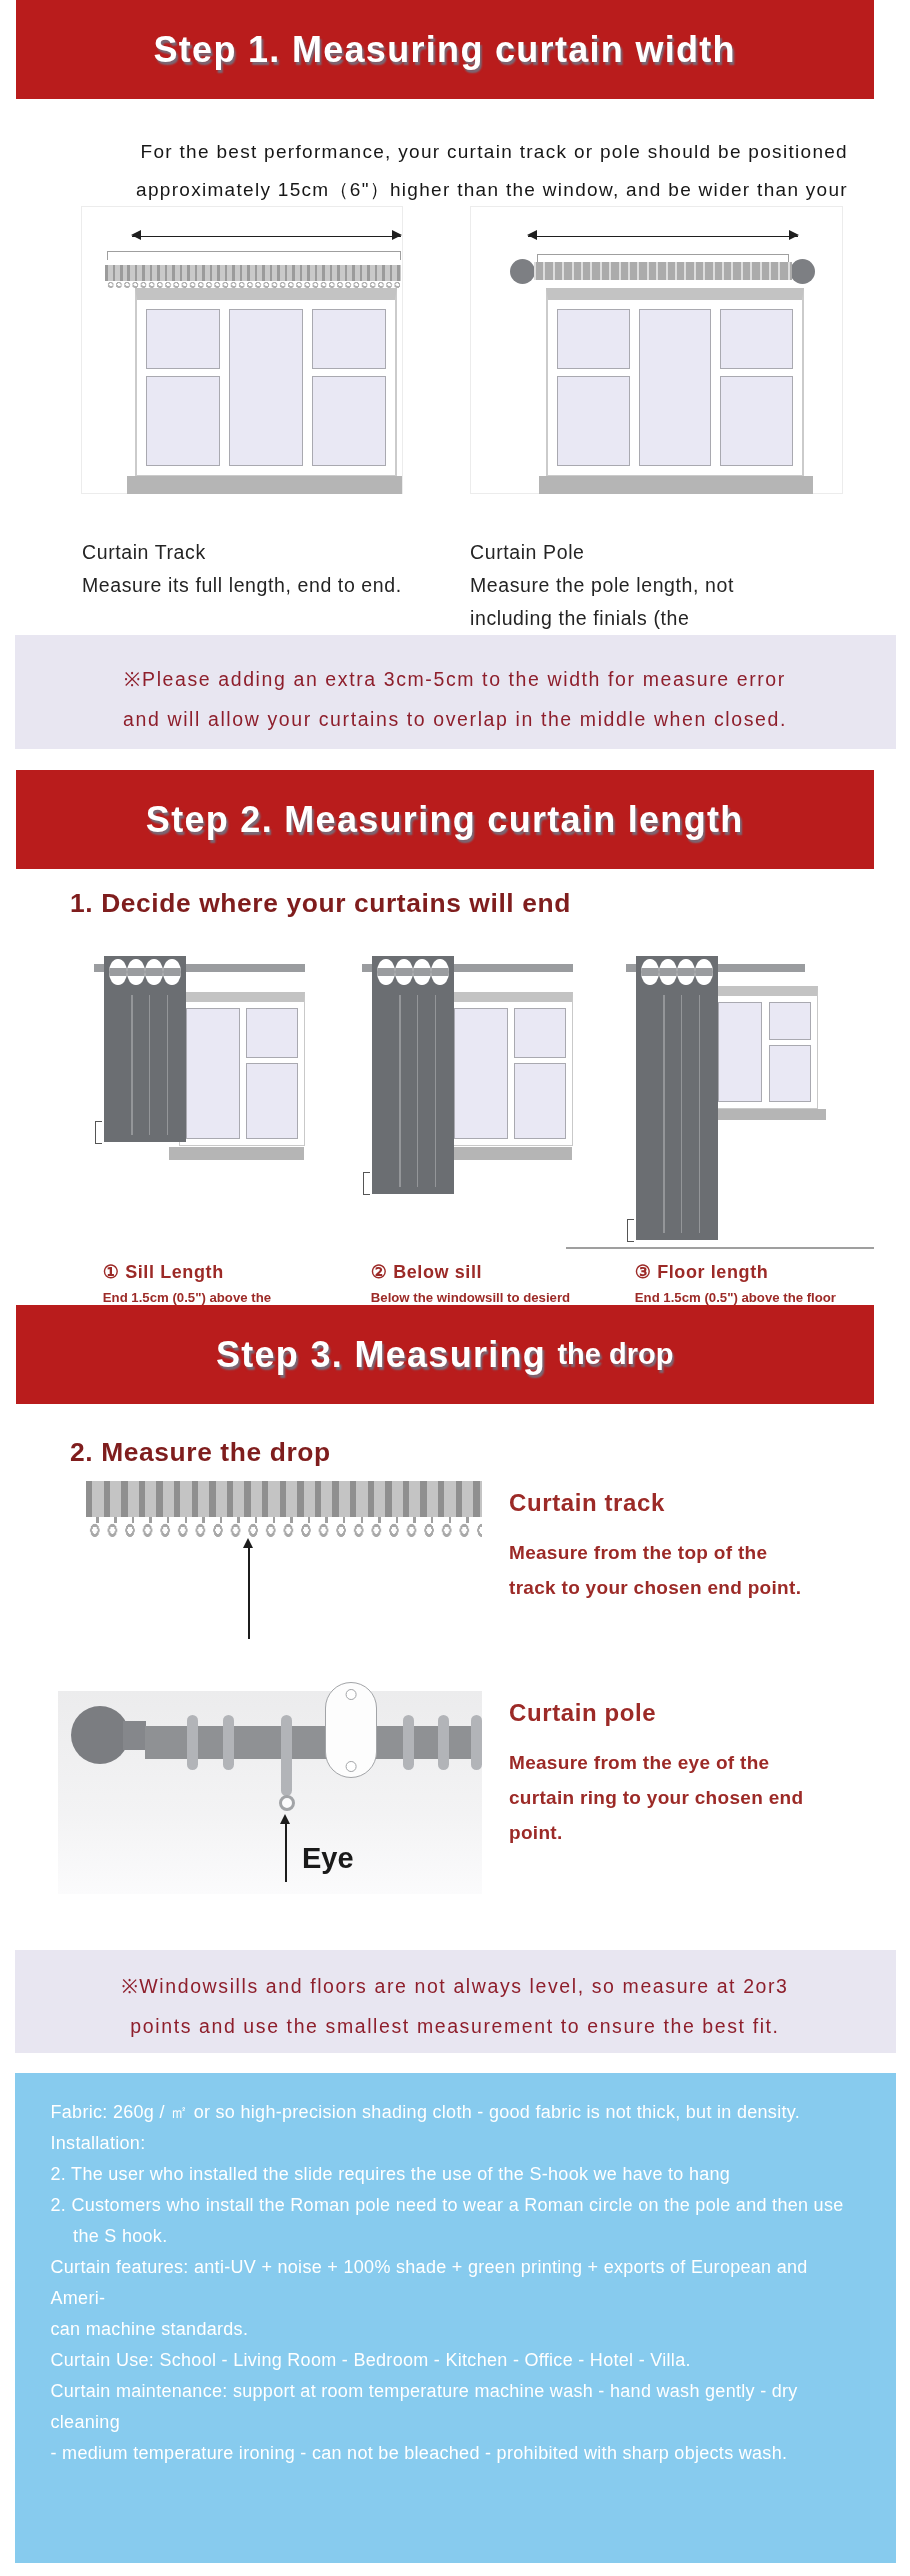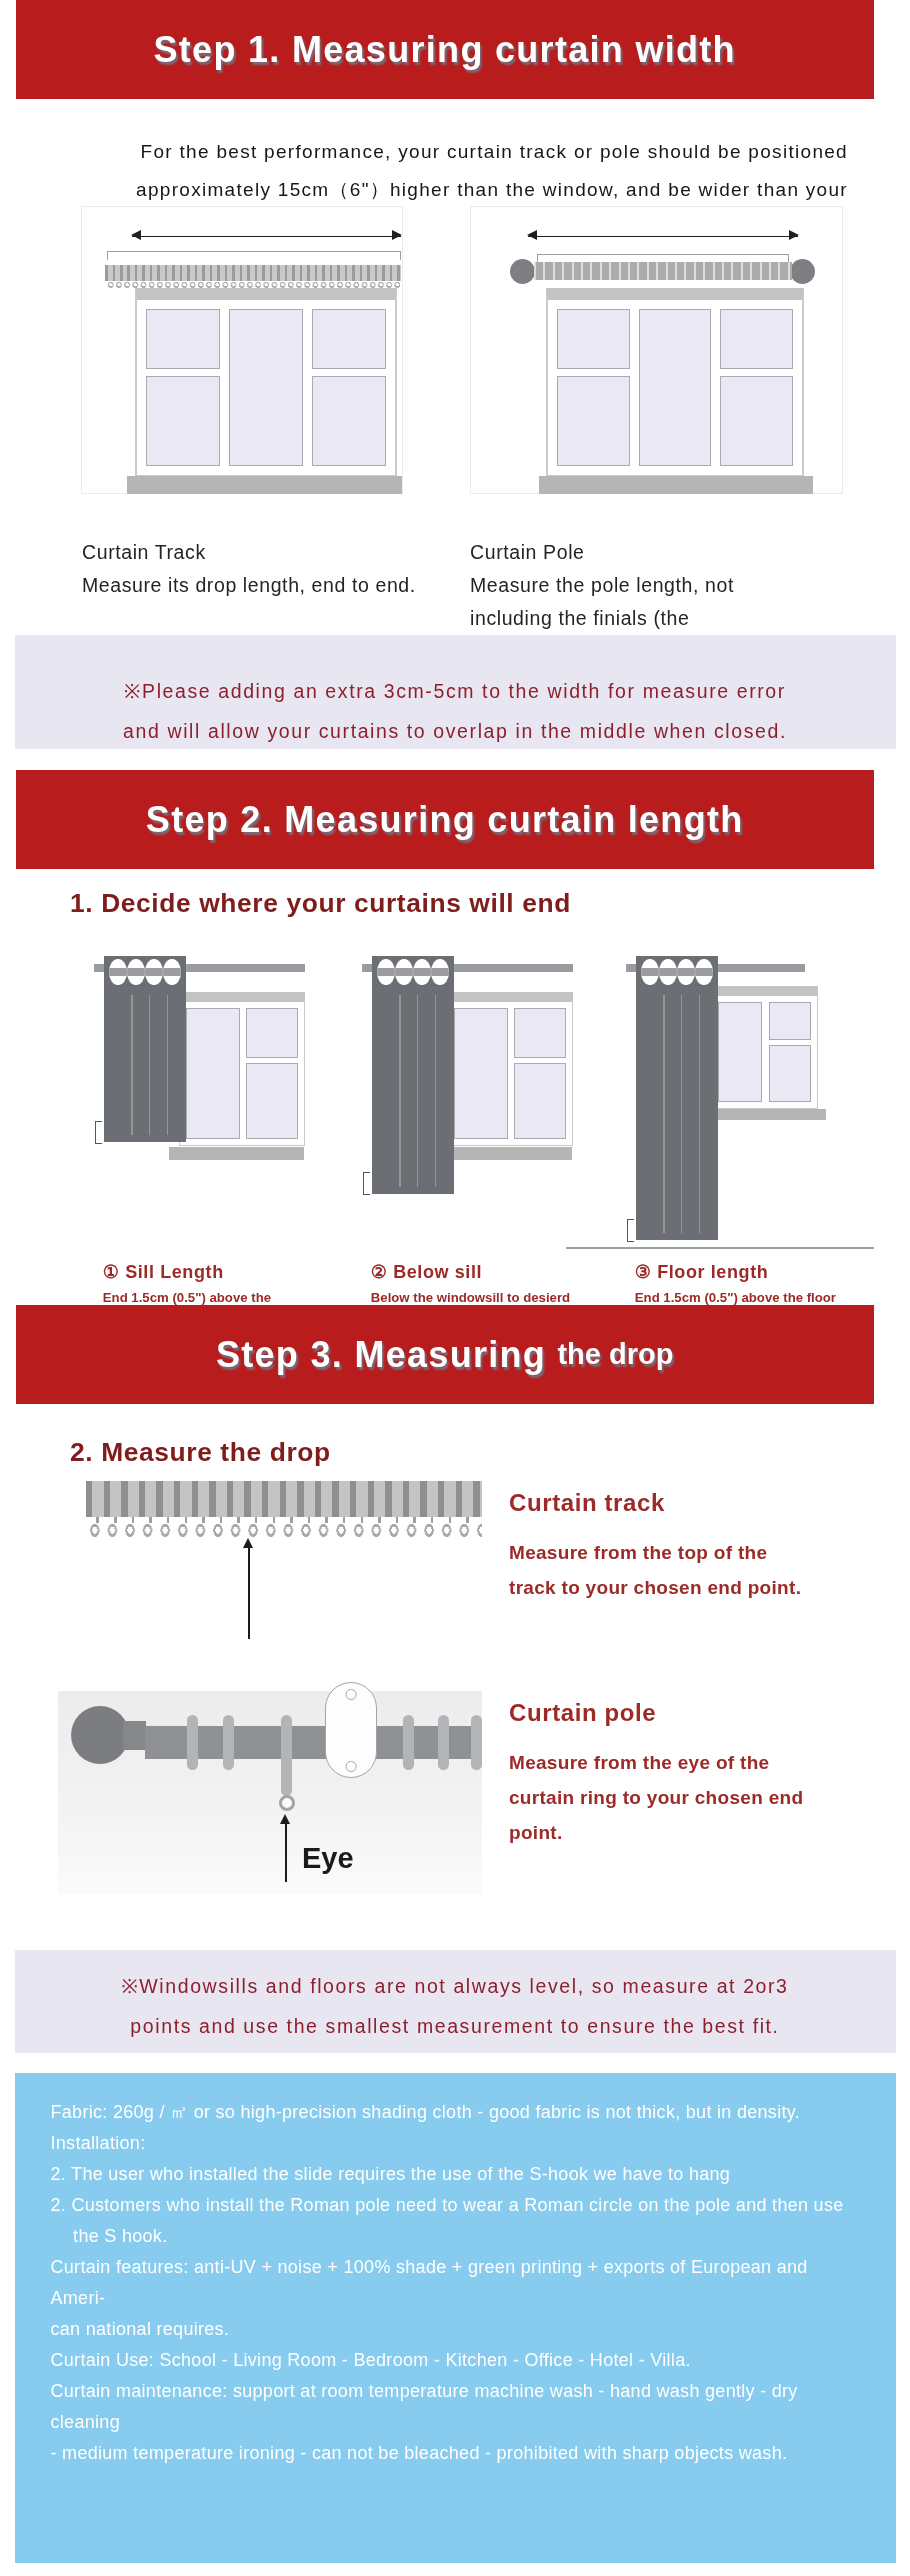--- a/index.html
+++ b/index.html
@@ -46,21 +46,21 @@
   .pane.sm { height:38%; } .pane.tl { flex:1; } .pane.full { flex:1; }
   .sill { position:absolute; background:#b5b5b5; }
 
   
   .cap { position:absolute; top:536px; font-size:19.5px; color:#242424; line-height:33px; letter-spacing:0.6px; }
   .cap1 { left:82px; } .cap2 { left:470px; }
 
   
   .note { position:absolute; left:14.5px; width:881px; background:#e8e6f1; color:#8e1f2c;
           text-align:center; font-size:19.5px; letter-spacing:1.6px; line-height:40px; font-weight:500; }
-  .note1 { top:635px; height:114px; padding-top:36px; }
+  .note1 { top:635px; height:114px; padding-top:24px; }
   .note2 { top:1950px; height:103px; padding-top:16.4px; }
 
   
   .h-black { position:absolute; font-size:26.4px; font-weight:bold; color:#7f1d1d; letter-spacing:0.6px; }
   .h21 { top:888px; left:70px; } .h31 { top:1437px; left:70px; }
 
   
   .g { position:absolute; top:956px; height:347px; }
   .g1 { left:94px; width:211px; } .g2 { left:362px; width:211px; } .g3 { left:626px; width:217px; }
   .pole2 { position:absolute; top:7.5px; left:0; right:0; height:8.2px; background:#9a9c9f; z-index:1; }
@@ -168,21 +168,21 @@
       <div class="col">
           <div class="pane sm"></div>
           <div class="pane tl"></div>
         </div>
     </div>
     <div class="sill" style="left:68px; top:269px; width:274px; height:17.6px;"></div>
   </div>
 
   <div class="cap cap1">
     <div>Curtain Track</div>
-    <div>Measure its drop length, end to end.</div>
+    <div>Measure its full length, end to end.</div>
   </div>
   <div class="cap cap2">
     <div>Curtain Pole</div>
     <div>Measure the pole length, not</div>
     <div>including the finials (the</div>
   </div>
 
   <div class="note note1">
     <div>※Please adding an extra 3cm-5cm to the width for measure error</div>
     <div>and will allow your curtains to overlap in the middle when closed.</div>
@@ -316,20 +316,20 @@
     <div>points and use the smallest measurement to ensure the best fit.</div>
   </div>
 
   <div class="footer">
     <div>Fabric: 260g / ㎡ or so high-precision shading cloth - good fabric is not thick, but in density.</div>
     <div>Installation:</div>
     <div>2. The user who installed the slide requires the use of the S-hook we have to hang</div>
     <div>2. Customers who install the Roman pole need to wear a Roman circle on the pole and then use</div>
     <div class="indent">the S hook.</div>
     <div>Curtain features: anti-UV + noise + 100% shade + green printing + exports of European and Ameri-</div>
-    <div>can national requires.</div>
+    <div>can machine standards.</div>
     <div>Curtain Use: School - Living Room - Bedroom - Kitchen - Office - Hotel - Villa.</div>
     <div>Curtain maintenance: support at room temperature machine wash - hand wash gently - dry cleaning</div>
     <div>- medium temperature ironing - can not be bleached - prohibited with sharp objects wash.</div>
   </div>
 
 </div>
 
 
 </body></html>

